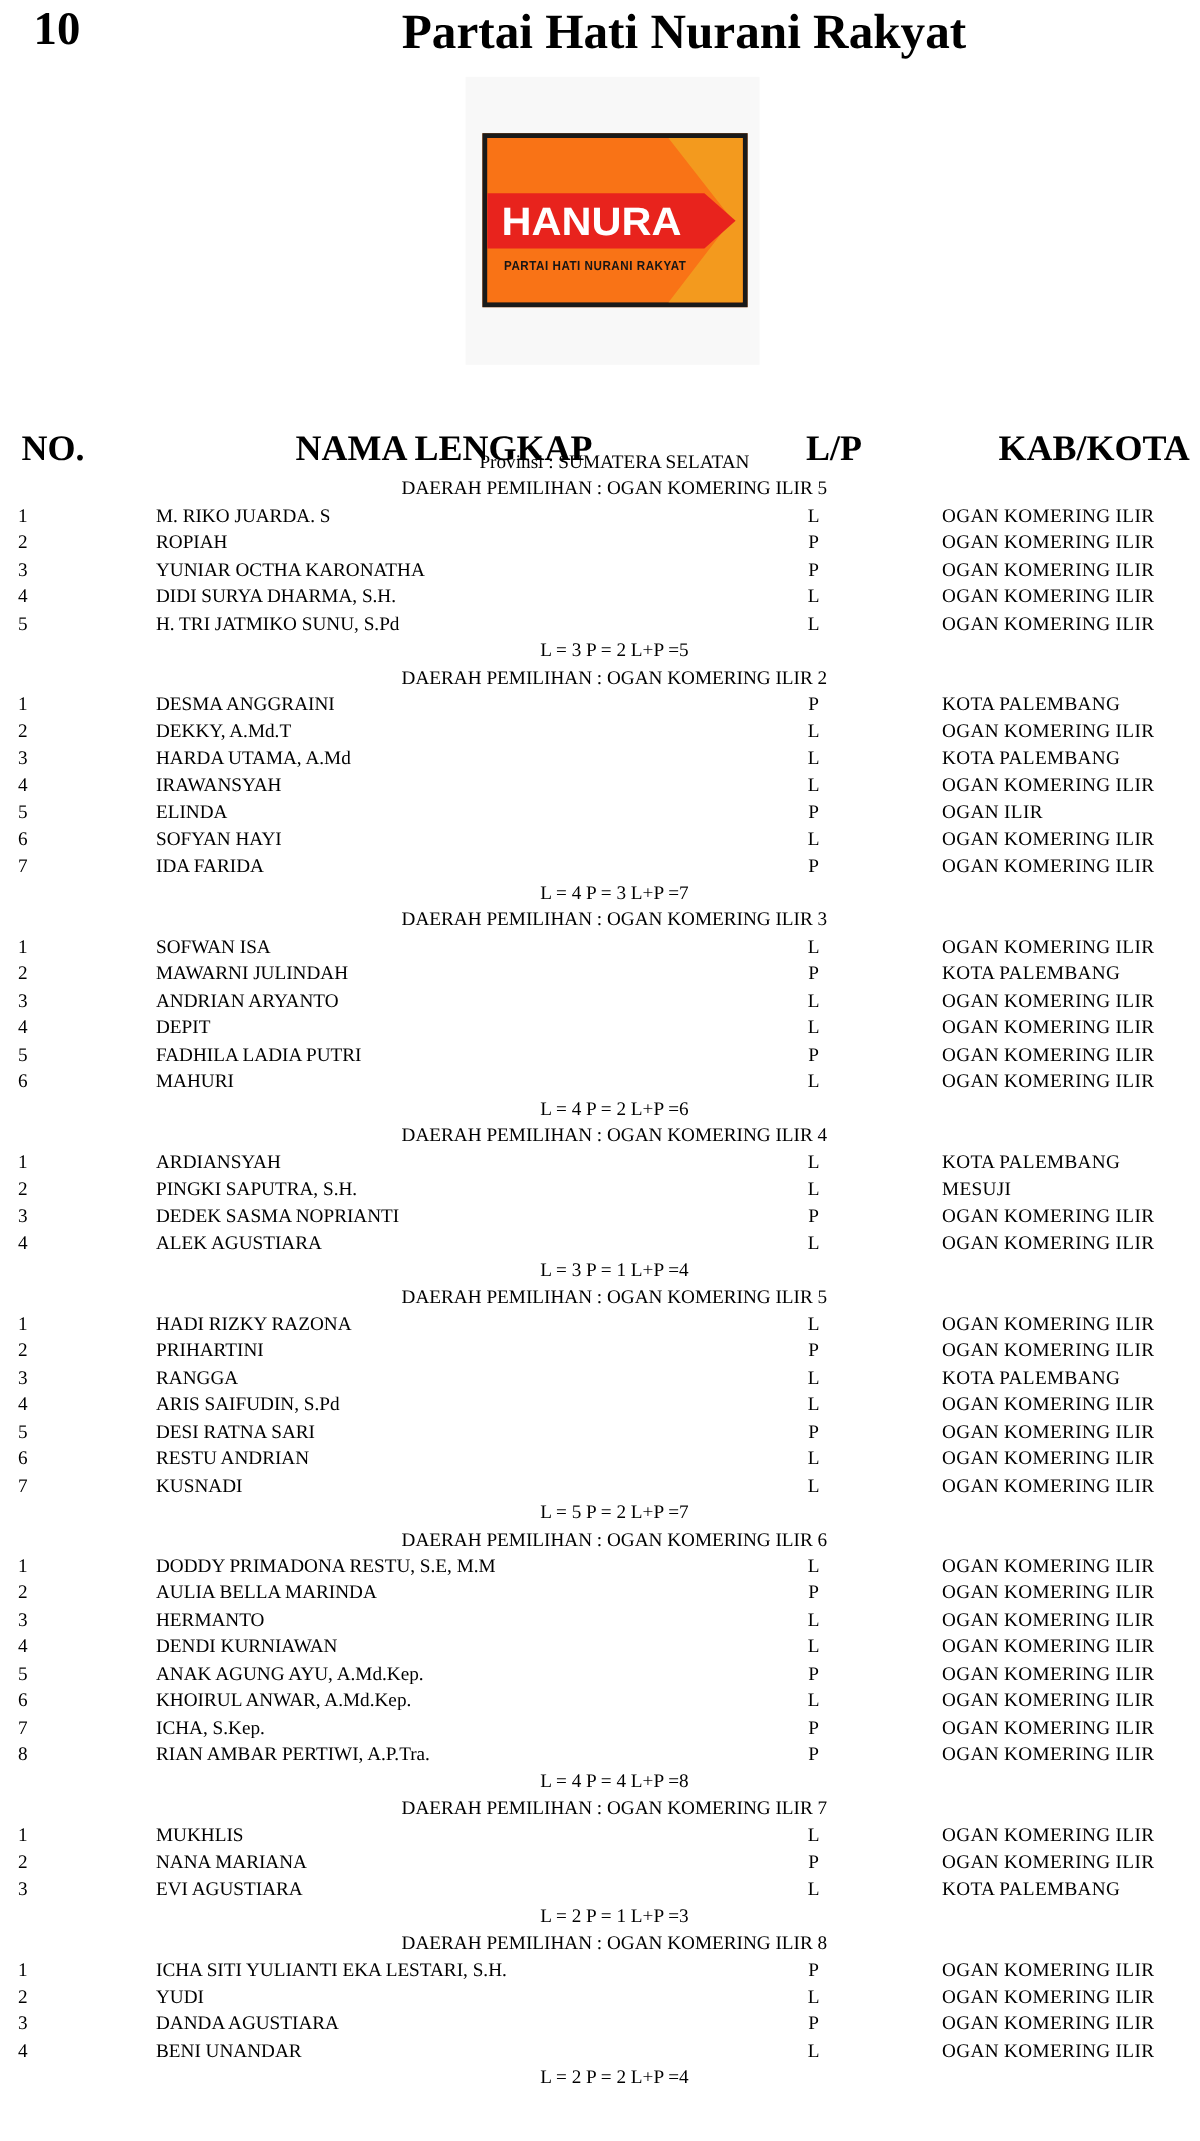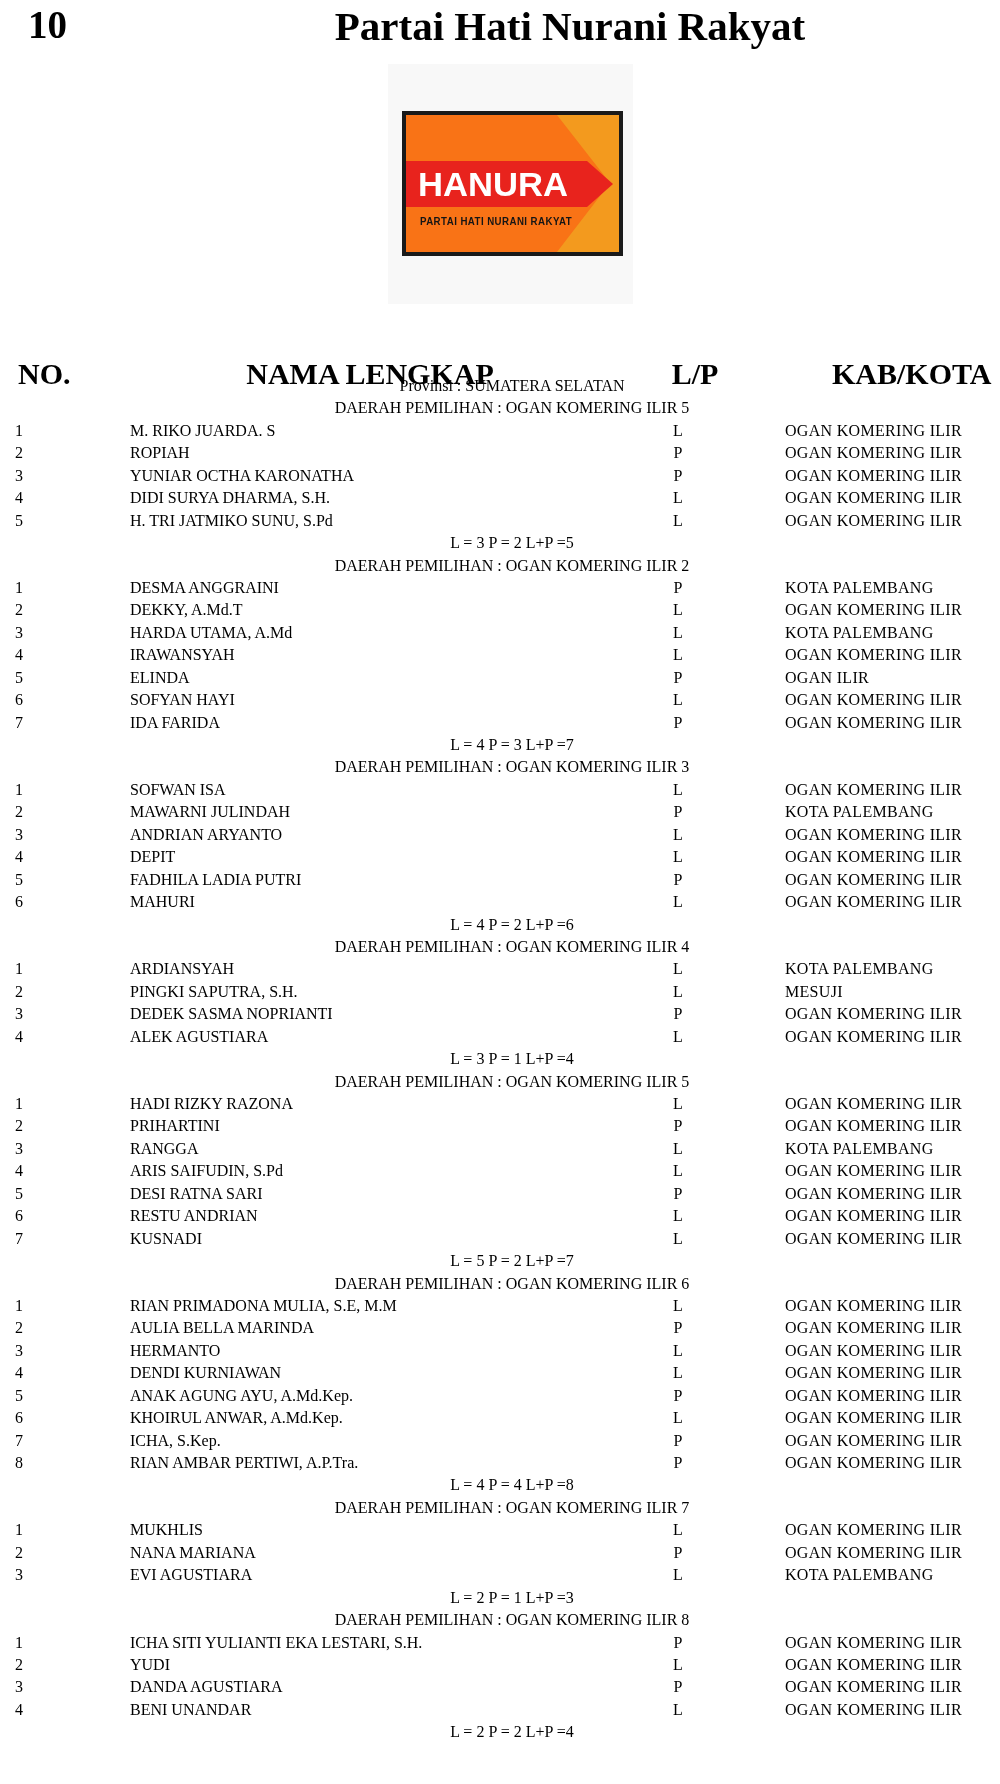--- a/index.html
+++ b/index.html
@@ -286,21 +286,21 @@
     <span class="col-region">OGAN KOMERING ILIR</span>
   </div>
     <div class="line center">
     <span class="center-text">L = 5 P = 2 L+P =7</span>
   </div>
     <div class="line center">
     <span class="center-text">DAERAH PEMILIHAN : OGAN KOMERING ILIR 6</span>
   </div>
     <div class="line row">
     <span class="col-no">1</span>
-    <span class="col-name">RIAN PRIMADONA MULIA, S.E, M.M</span>
+    <span class="col-name">DODDY PRIMADONA RESTU, S.E, M.M</span>
     <span class="col-gender">L</span>
     <span class="col-region">OGAN KOMERING ILIR</span>
   </div>
     <div class="line row">
     <span class="col-no">2</span>
     <span class="col-name">AULIA BELLA MARINDA</span>
     <span class="col-gender">P</span>
     <span class="col-region">OGAN KOMERING ILIR</span>
   </div>
     <div class="line row">

